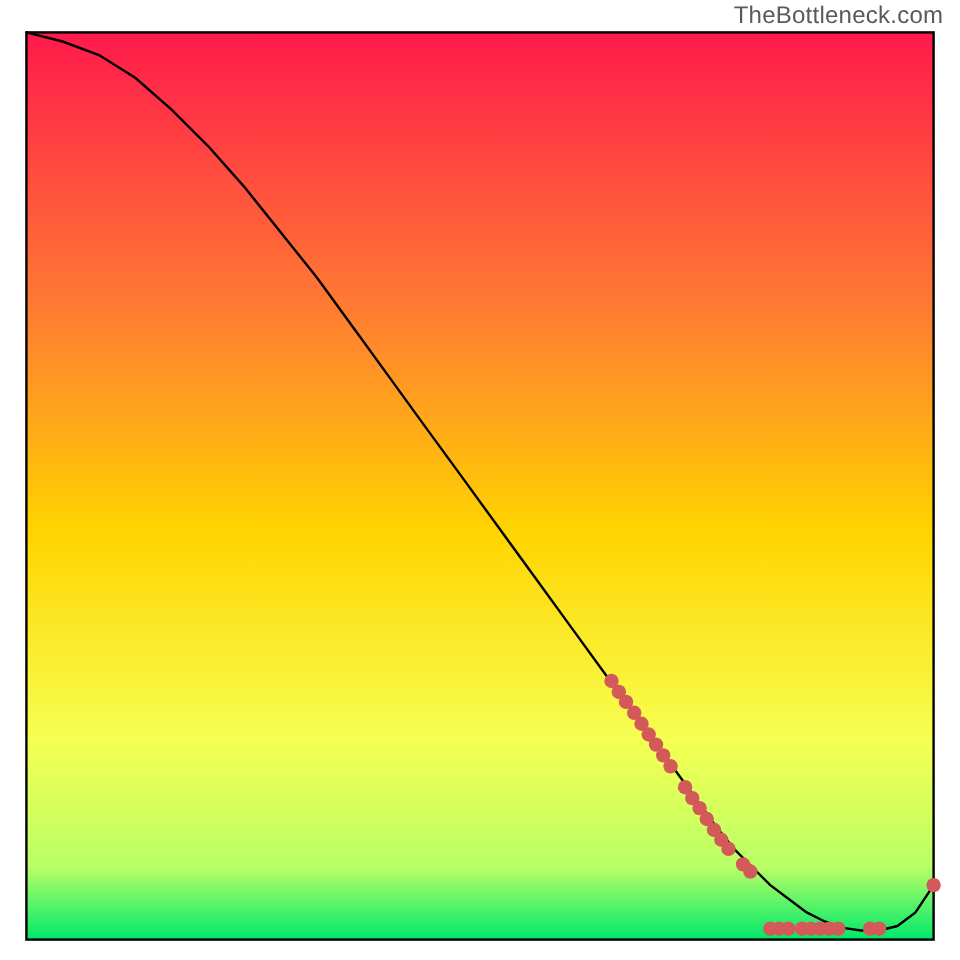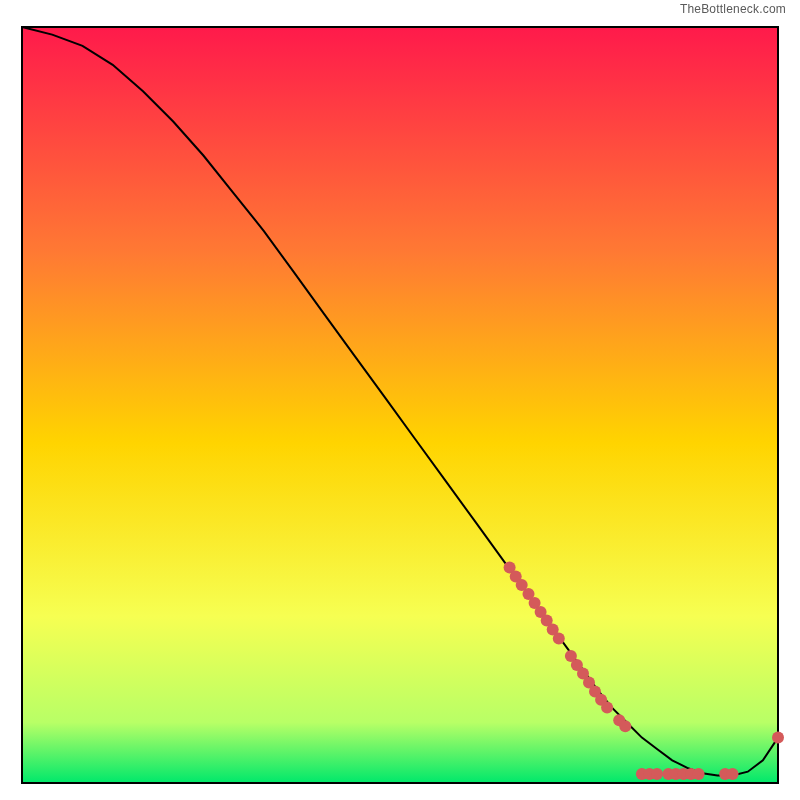--- a/index.html
+++ b/index.html
@@ -13,21 +13,21 @@
   }
   .stage {
     position: relative;
     width: 800px;
     height: 800px;
   }
   .watermark {
     position: absolute;
     top: 2px;
     right: 14px;
-    font-size: 12px;
+    font-size: 20px;
     font-weight: 400;
     color: #5a5a5a;
     letter-spacing: 0.2px;
   }
   svg.plot {
     position: absolute;
     left: 0;
     top: 0;
   }
 </style>

